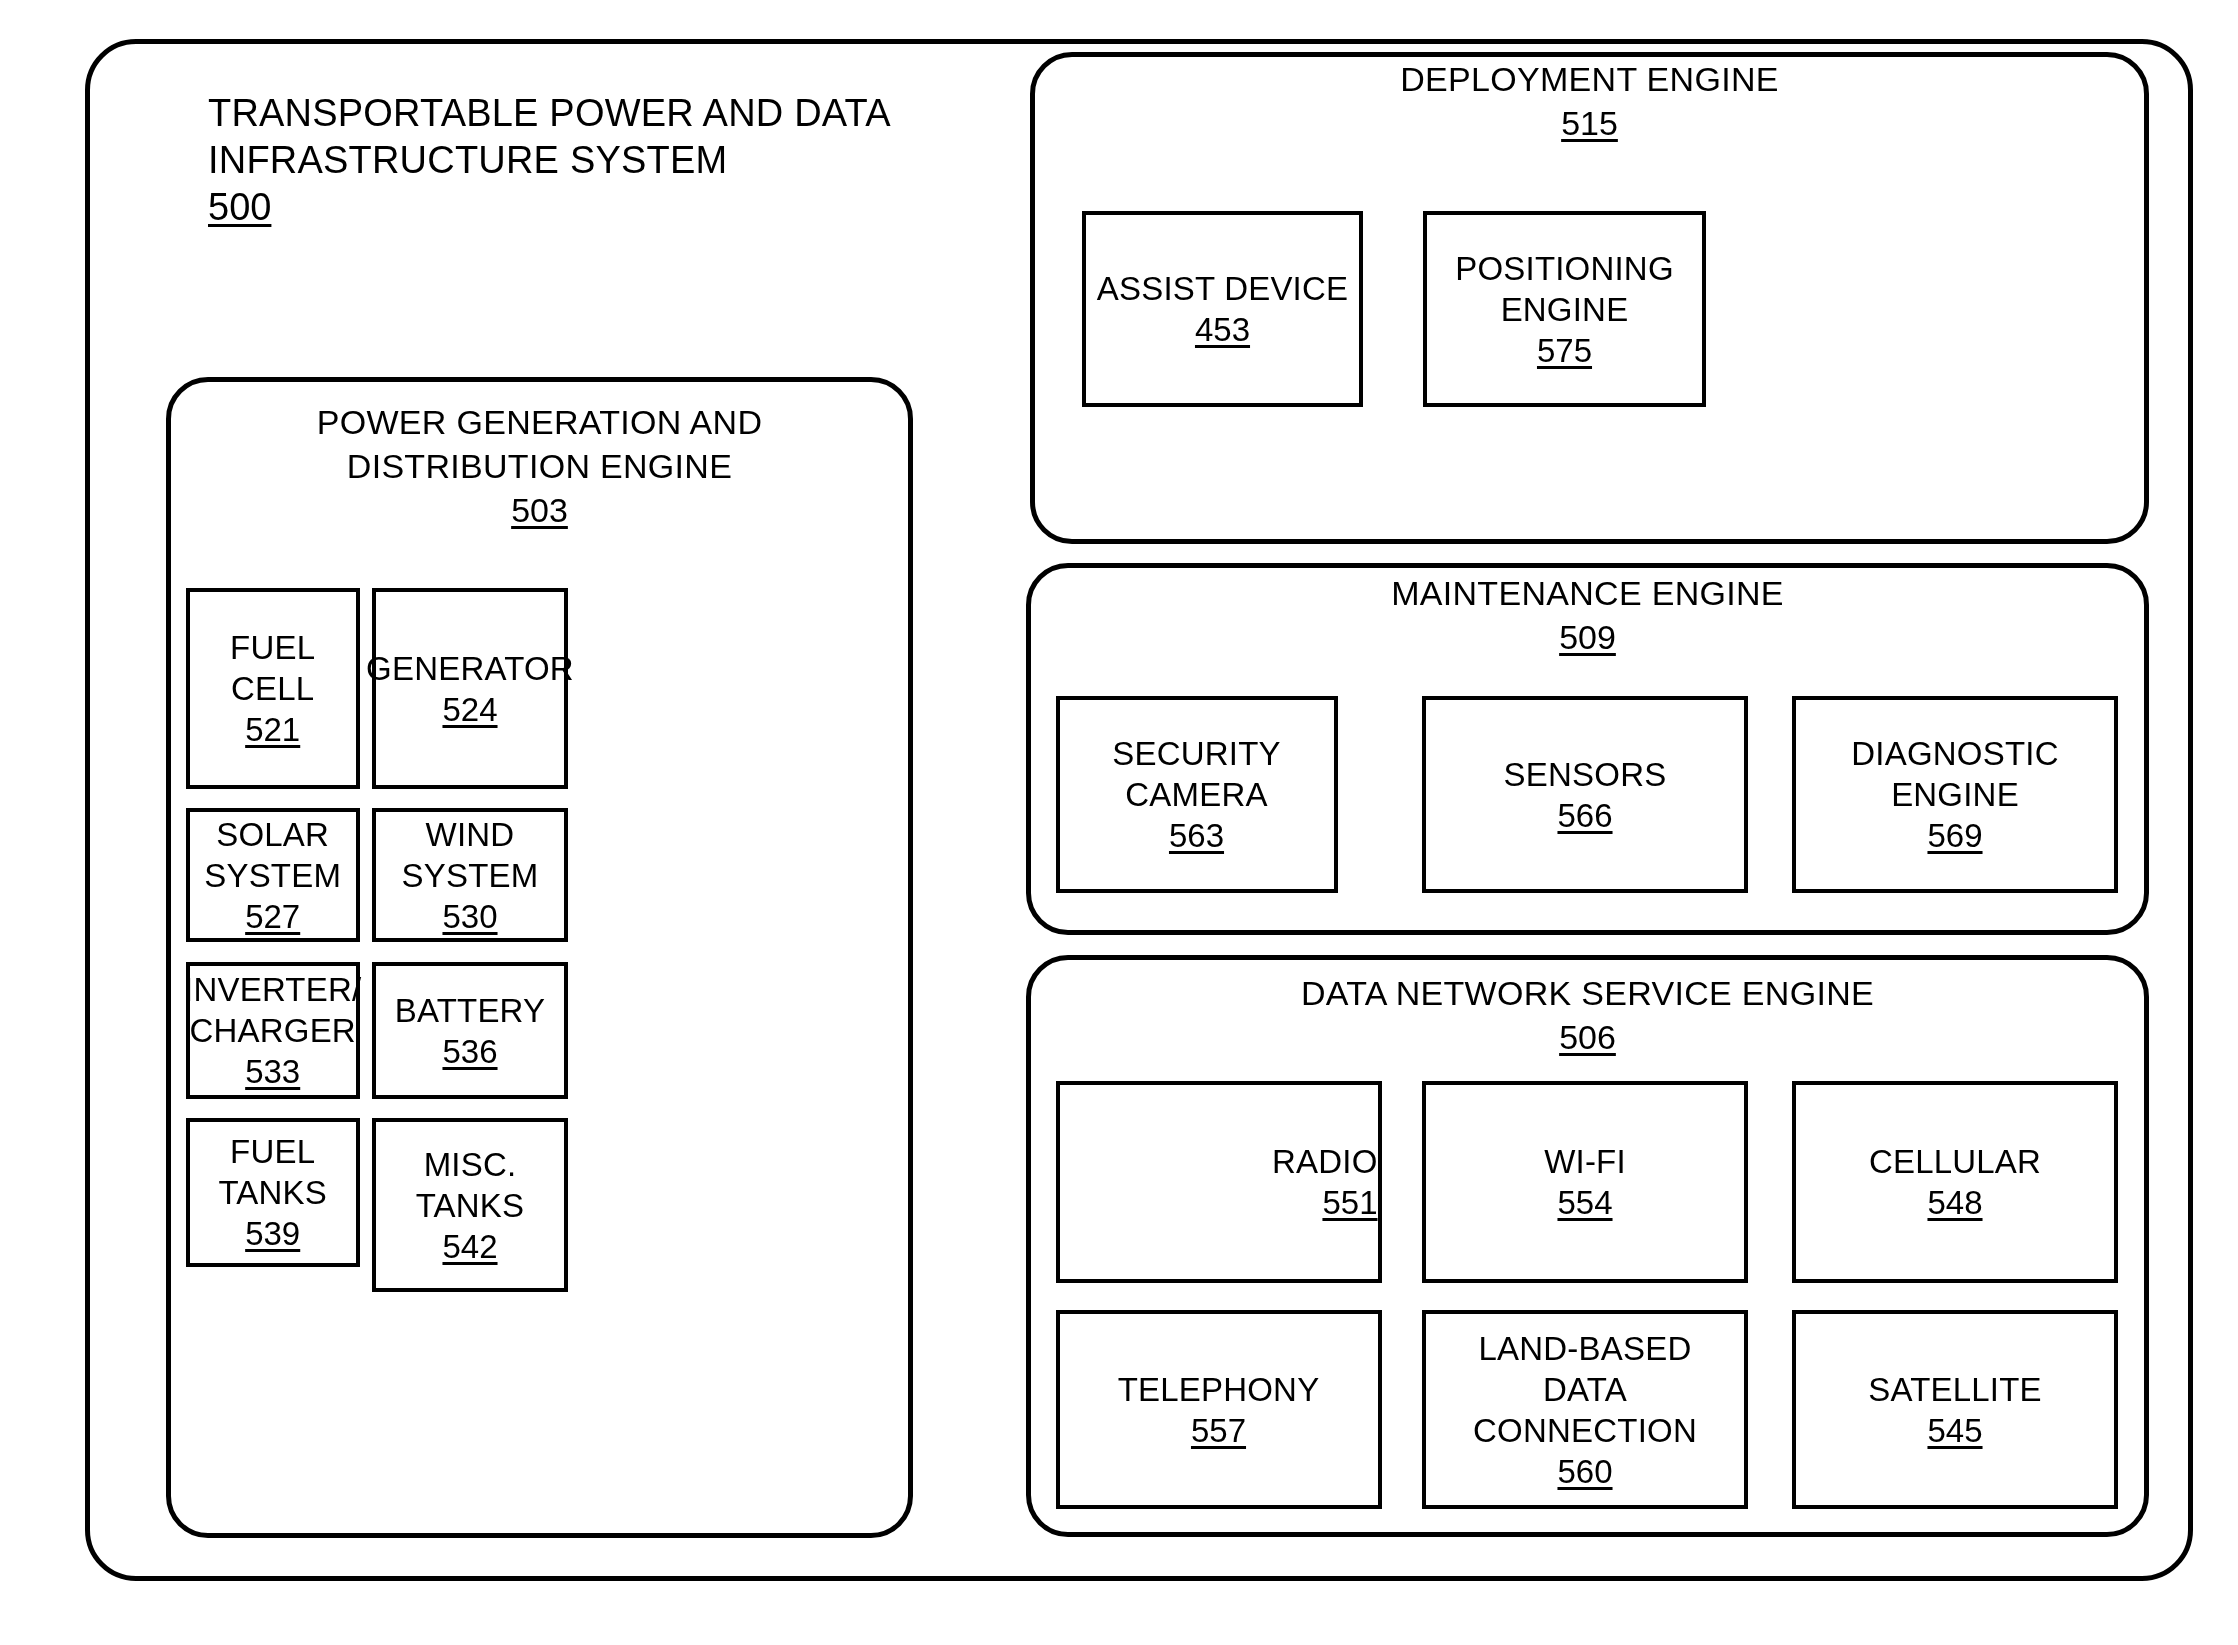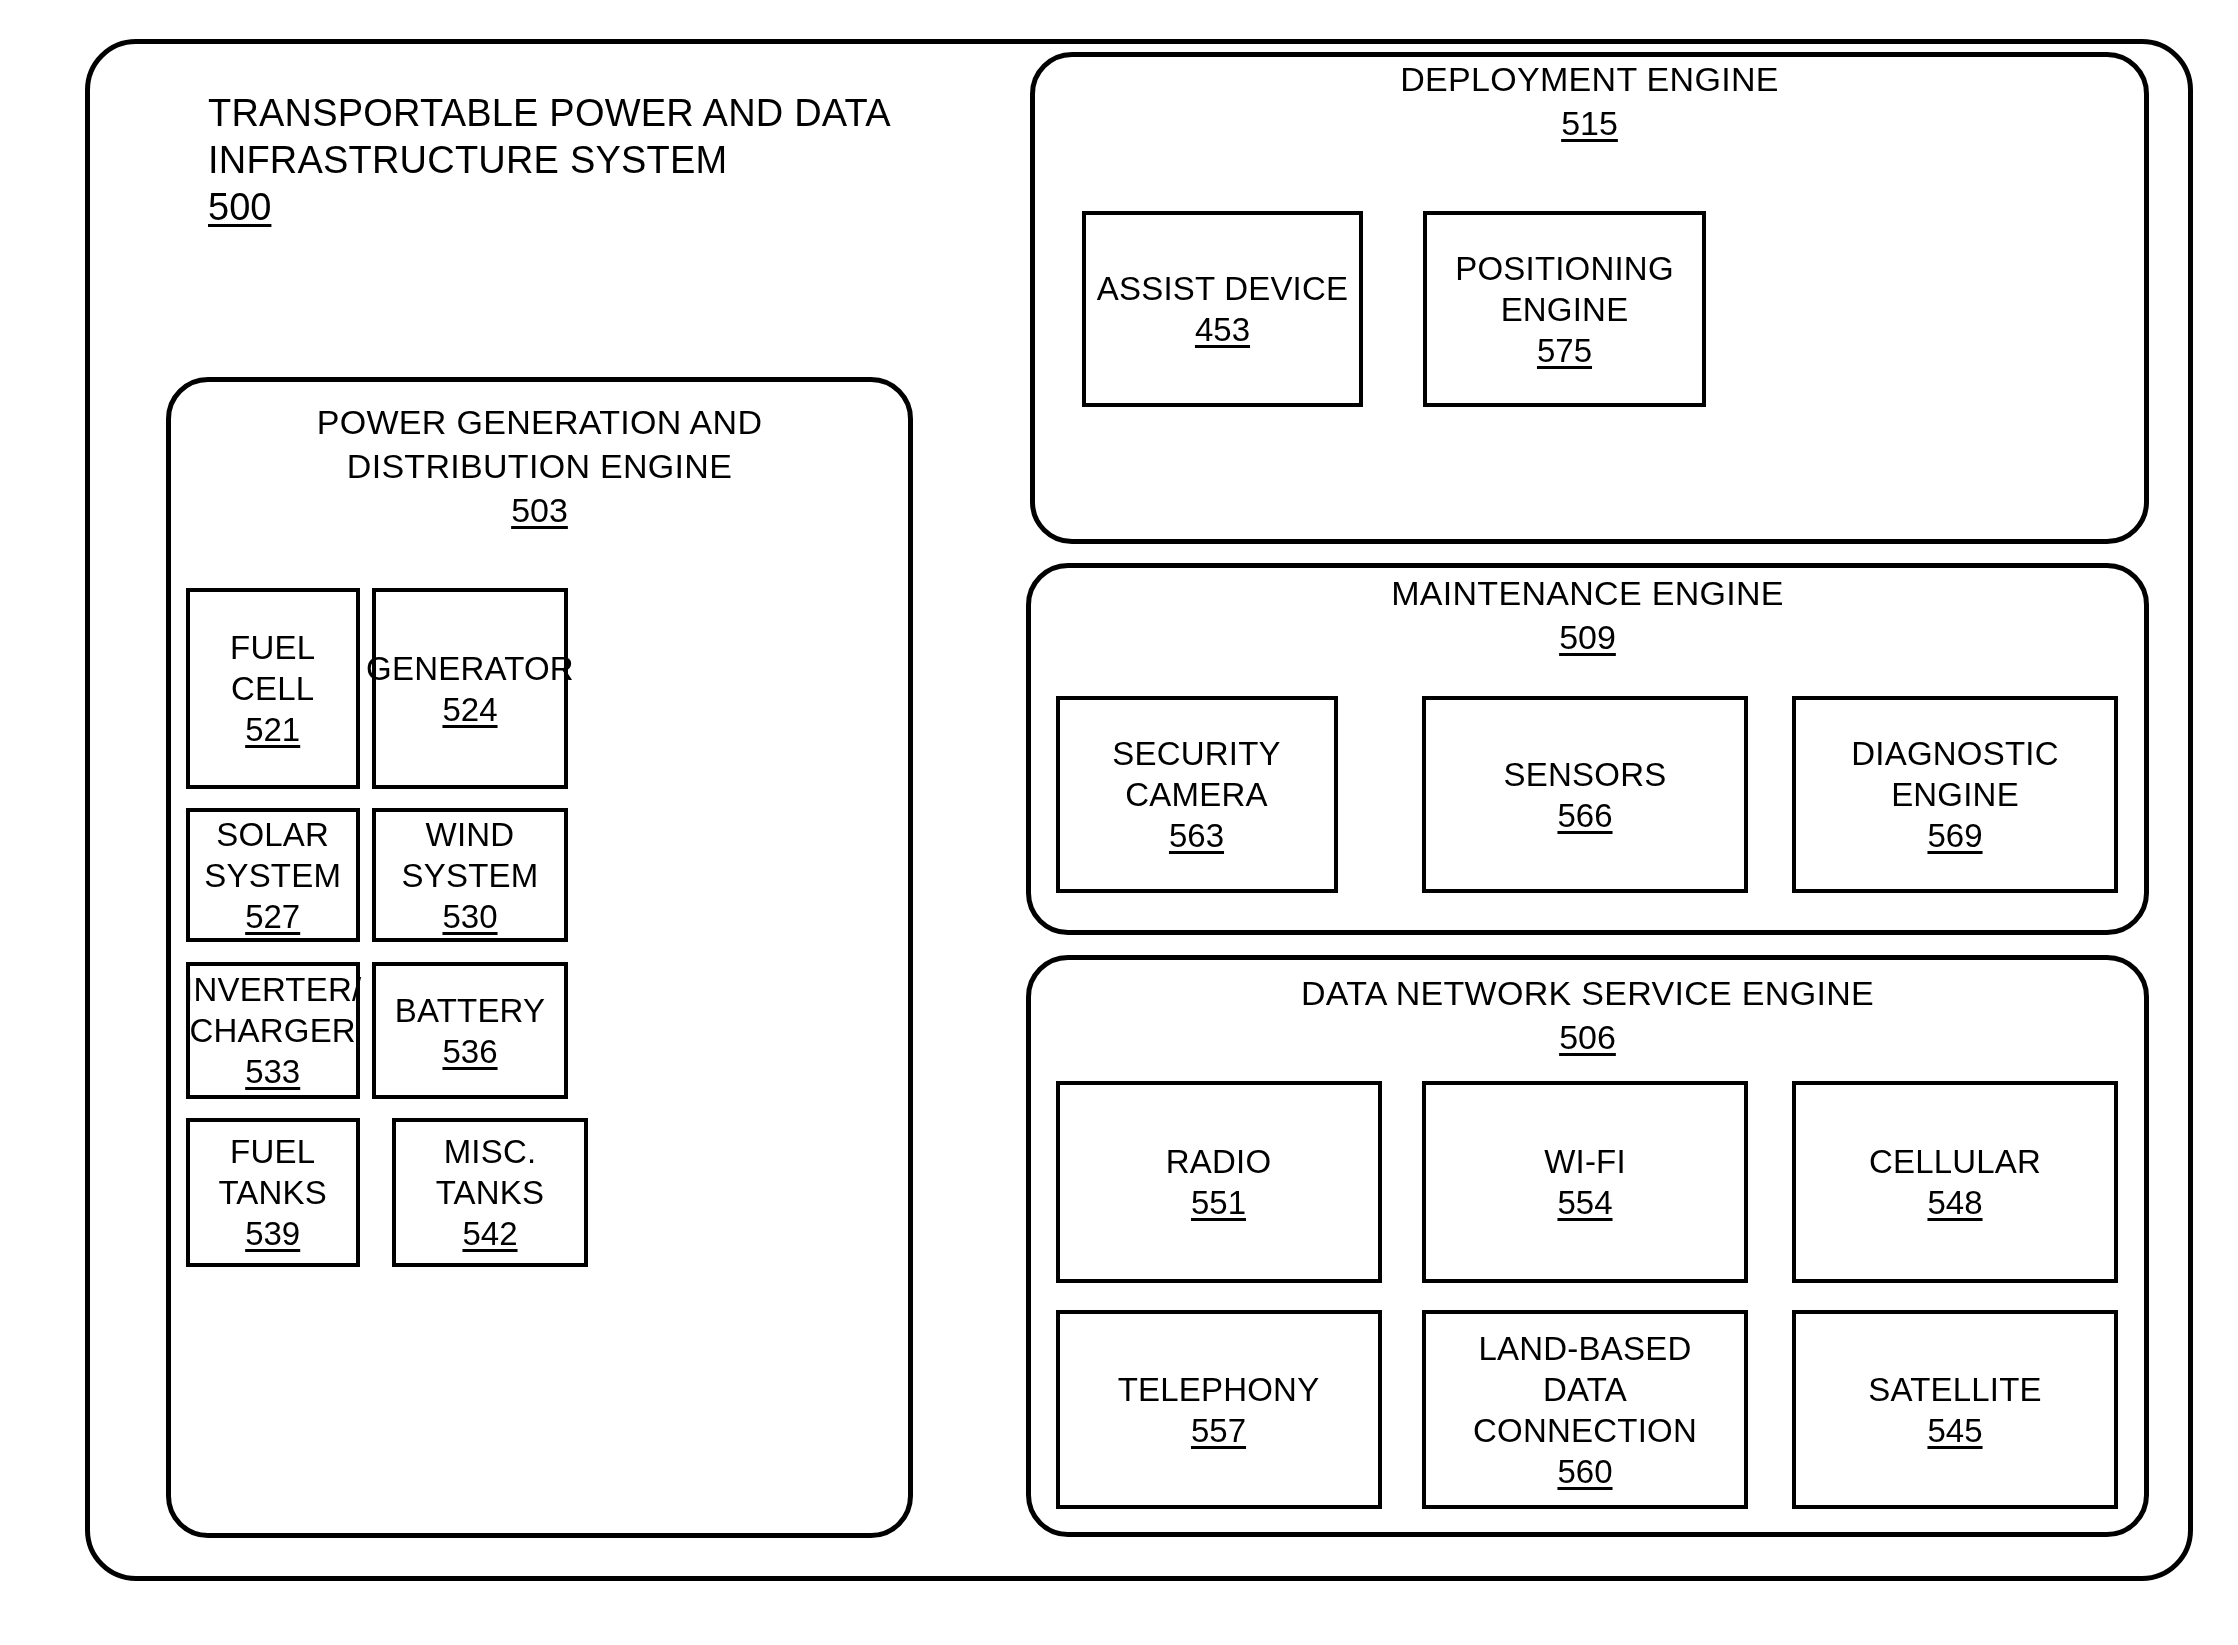--- a/index.html
+++ b/index.html
@@ -191,21 +191,21 @@
     <div class="box" style="left:201px; top:580px; width:196px; height:137px;">
       <div class="box-label">BATTERY</div>
       <div class="box-ref">536</div>
     </div>
 
     <div class="box" style="left:14.7px; top:736px; width:174px; height:149px;">
       <div class="box-label">FUEL TANKS</div>
       <div class="box-ref">539</div>
     </div>
 
-    <div class="box" style="left:201px; top:736px; width:196px; height:149px;margin-left:20px;">
+    <div class="box" style="left:201px; top:736px; width:196px; height:174px;">
       <div class="box-label">MISC. TANKS</div>
       <div class="box-ref">542</div>
     </div>
   </div>
 
   <div class="engine" id="deployment-engine">
     <div class="engine-head">
       <div class="engine-title">DEPLOYMENT ENGINE</div>
       <div class="engine-ref">515</div>
     </div>
@@ -245,21 +245,21 @@
       <div class="box-ref">569</div>
     </div>
   </div>
 
   <div class="engine" id="datanet-engine">
     <div class="engine-head">
       <div class="engine-title">DATA NETWORK SERVICE ENGINE</div>
       <div class="engine-ref">506</div>
     </div>
 
-    <div class="box" style="left:24.5px; top:121px; width:326px; height:202px;">
+    <div class="box" style="left:24.5px; top:121px; width:326px; height:202px;align-items:flex-end;">
       <div class="box-label">RADIO</div>
       <div class="box-ref">551</div>
     </div>
 
     <div class="box" style="left:391px; top:121px; width:326px; height:202px;">
       <div class="box-label">WI-FI</div>
       <div class="box-ref">554</div>
     </div>
 
     <div class="box" style="left:761px; top:121px; width:326px; height:202px;">

